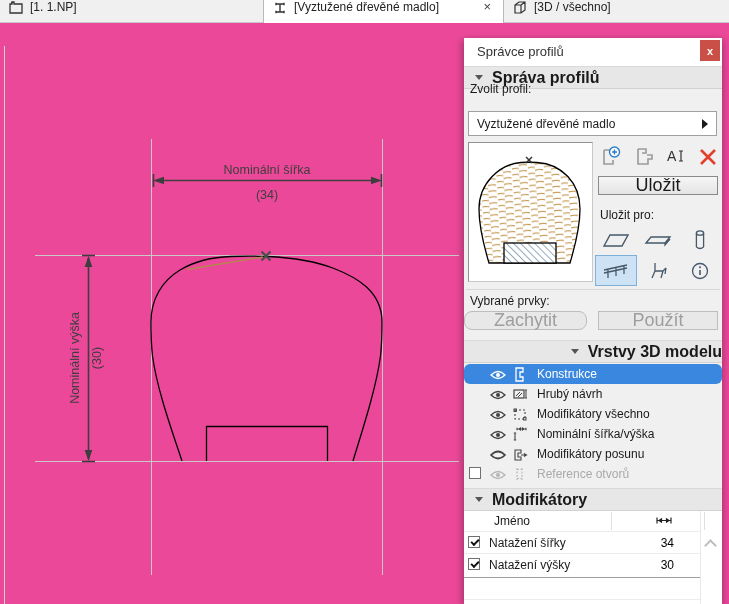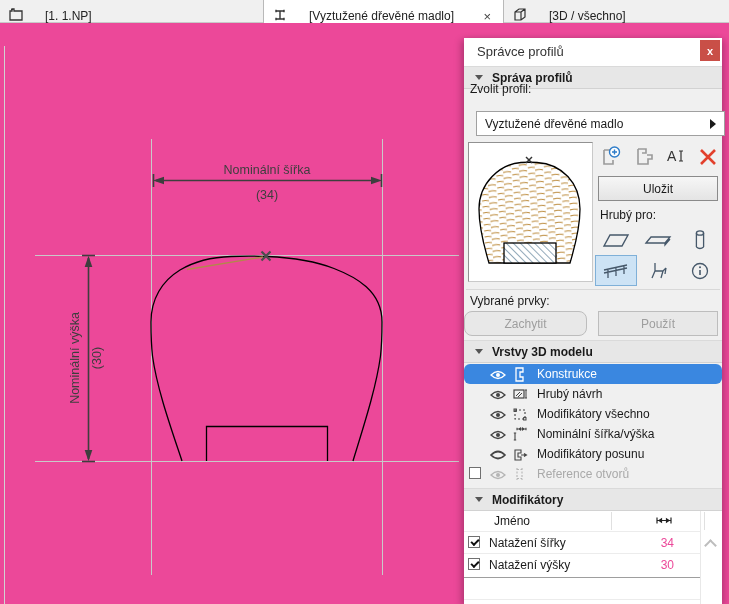--- a/index.html
+++ b/index.html
@@ -12,21 +12,21 @@
     overflow: hidden;
   }
   .screen { position:relative; width:729px; height:604px; background:#fff; overflow:hidden; }
 
   
   .tabbar {
     position:absolute; left:0; top:0; width:729px; height:23px;
     background:#f0f0f0; border-bottom:1px solid #c9c9c9;
     display:flex; align-items:stretch;
   }
-  .tab { display:flex; align-items:flex-end; gap:21px; padding:0 8px; height:23px; color:#222; }
+  .tab { display:flex; align-items:flex-start; gap:6px; padding:0 8px; height:23px; color:#222; }
   .tab-1 { width:263px; }
   .tab-2 {
     width:241px; background:#fff;
     border-left:1px solid #b9b9b9; border-right:1px solid #b9b9b9;
     height:23px; margin-bottom:-1px;
   }
   .tab-3 { flex:1; }
   .tab .ticon { flex:0 0 auto; display:flex; }
   .tab-close { margin-left:auto; color:#444; font-size:13px; line-height:1; padding:0 4px; cursor:default; }
 
@@ -51,48 +51,48 @@
   .section-header {
     position:absolute; left:0; width:258px; height:23px;
     background:#e7e7e7; border-top:1px solid #dadada; border-bottom:1px solid #d2d2d2;
     display:flex; align-items:center;
   }
   .caret-down {
     width:0; height:0; margin-left:11px;
     border-left:4px solid transparent; border-right:4px solid transparent;
     border-top:5px solid #555;
   }
-  .section-header span { margin-left:9px; font-weight:600; font-size:12px; color:#1a1a1a; }
+  .section-header span { margin-left:9px; font-weight:600; font-size:16px; color:#1a1a1a; }
 
   .lbl { position:absolute; font-size:12px; color:#1a1a1a; }
 
   .dropdown {
     position:absolute; left:4px; top:73px; width:249px; height:25px;
     background:#fff; border:1px solid #a0a0a0;
-    display:flex; align-items:center; padding:0 8px;margin-left:8px;
+    display:flex; align-items:center; padding:0 8px;
   }
   .dropdown-arrow {
     margin-left:auto; width:0; height:0;
     border-top:5px solid transparent; border-bottom:5px solid transparent;
     border-left:6px solid #1a1a1a;
   }
 
   .preview {
     position:absolute; left:4px; top:104px; width:125px; height:140px;
     background:#fff; border:1px solid #919191; border-right-color:#c9c9c9; border-bottom-color:#c9c9c9;
   }
 
   .tool-icons { position:absolute; left:133px; top:106px; width:124px; height:26px; display:flex; justify-content:space-between; }
   .tool-btn { width:26px; height:26px; display:flex; align-items:center; justify-content:center; }
 
   .btn {
-    position:absolute; height:25px;
+    position:absolute; height:19px;
     background:linear-gradient(#f6f6f6,#e4e4e4); border:1px solid #8a8a8a;
     display:flex; align-items:center; justify-content:center;
-    font-size:12px; color:#1a1a1a;
+    font-size:18px; color:#1a1a1a;
   }
   .btn.disabled { background:#e8e8e8; border-color:#bdbdbd; color:#9e9e9e; }
 
   .use-grid { position:absolute; left:131px; top:186px; width:126px; }
   .use-row { display:flex; }
   .use-cell { width:42px; height:31px; display:flex; align-items:center; justify-content:center; }
   .use-cell.selected { background:#cde3f5; border:1px solid #7fb0d8; }
 
   .divider { position:absolute; left:2px; width:254px; height:1px; background:#d8d8d8; }
 
@@ -115,21 +115,21 @@
 
   
   .mod-table { position:absolute; left:0; top:473px; width:258px; height:93px; background:#fff; }
   .mt-header { position:absolute; left:4px; top:0; width:258px; height:20px;padding-left:22px; }
   .mt-header .hname { position:absolute; left:26px; top:3px; color:#1a1a1a; }
   .mt-sep-v { position:absolute; top:1px; width:1px; height:18px; background:#e0e0e0; }
   .mt-col-line { position:absolute; left:236px; top:0; width:1px; height:93px; background:#e8e8e8; }
   .mt-row { position:absolute; left:0; width:236px; height:22px; border-top:1px solid #ececec; }
   .mt-row .checkbox { position:absolute; left:4px; top:4px; }
   .mt-row .rname { position:absolute; left:25px; top:4px; }
-  .mt-row .rval { position:absolute; left:168px; top:4px; width:42px; text-align:right; color:#ec4899; }
+  .mt-row .rval { position:absolute; left:168px; top:4px; width:42px; text-align:right; color:#000000; }
   .mt-darkline { position:absolute; left:0; top:66px; width:236px; height:1px; background:#9e9e9e; }
   .mt-lightline { position:absolute; left:0; top:88px; width:236px; height:1px; background:#ececec; }
   .scroll-up {
     position:absolute; left:242px; top:27px; width:9px; height:9px;
   }
   .scroll-up::after {
     content:""; position:absolute; left:0; top:3px; width:7px; height:7px;
     border-left:2px solid #bdbdbd; border-top:2px solid #bdbdbd; transform:rotate(45deg);
   }
 </style>
@@ -276,21 +276,21 @@
       </div>
       <div class="tool-btn">
         <svg width="24" height="24" viewBox="0 0 24 24">
             <path d="M5,5 L19,19 M5,19 L19,5" stroke="#e2402c" stroke-width="2.6" fill="none"></path>
           </svg>
       </div>
     </div>
 
     <div class="btn" style="left:134px; top:138px; width:120px;">Uložit</div>
 
-    <div class="lbl" style="left:136px; top:170px;">Hrubý pro:</div>
+    <div class="lbl" style="left:136px; top:170px;">Uložit pro:</div>
 
     <div class="use-grid">
       <div class="use-row">
         <div class="use-cell">
           <svg width="28" height="20" viewBox="0 0 28 20">
               <path d="M2,16 L8,5 H26 L20,16 Z" fill="none" stroke="#46586a" stroke-width="1.4"></path>
             </svg>
         </div>
         <div class="use-cell">
           <svg width="28" height="20" viewBox="0 0 28 20">
@@ -325,21 +325,21 @@
       </div>
     </div>
 
     <div class="divider" style="top:251px;"></div>
 
     <div class="lbl" style="left:6px; top:256px;">Vybrané prvky:</div>
 
     <div class="btn disabled" style="left:0; top:273px; width:123px;border-radius:8px;">Zachytit</div>
     <div class="btn disabled" style="left:134px; top:273px; width:120px;">Použít</div>
 
-    <div class="section-header" style="top:302px;">
+    <div class="section-header" style="top:302px;justify-content:flex-end;">
       <i class="caret-down"></i>
       <span>Vrstvy 3D modelu</span>
     </div>
 
     <div class="layers">
       <div class="layer-row selected">
         <span class="eye">
           <svg width="16" height="10" viewBox="0 0 16 10">
               <path d="M1,5 Q8,-2 15,5 Q8,12 1,5 Z" fill="none" stroke="#fff" stroke-width="1.3"></path>
               <circle cx="8" cy="5" r="2" fill="#fff"></circle>

